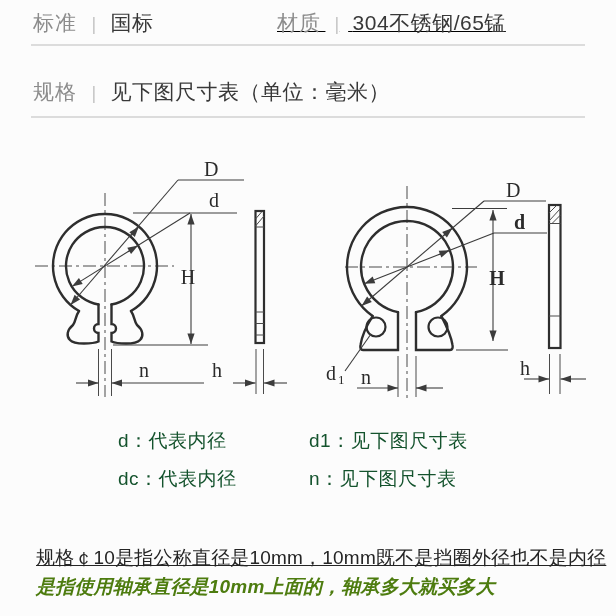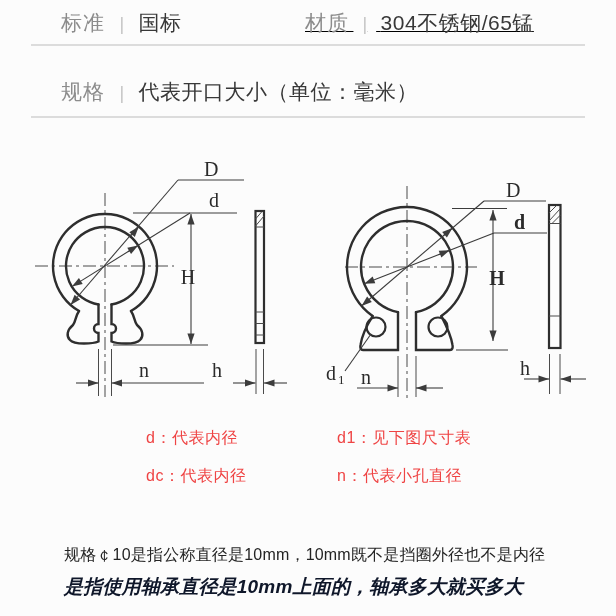--- a/index.html
+++ b/index.html
@@ -2,30 +2,30 @@
 <html><head>
 <meta charset="utf-8">
 <style>
   html,body{margin:0;padding:0;}
   body{
     width:616px;height:616px;position:relative;overflow:hidden;
     background:#fcfcfc;
     font-family:"Liberation Sans","DejaVu Sans",sans-serif;
     -webkit-font-smoothing:antialiased;
   }
-  .abs{position:absolute;white-space:nowrap;margin-left:28px;}
+  .abs{position:absolute;white-space:nowrap;}
   
   .spec-label{font-size:21px;color:#8c8c8c;letter-spacing:1px;}
   .spec-sep{font-size:18px;color:#c4c4c4;}
   .spec-value{font-size:21px;color:#383838;letter-spacing:0.5px;}
   .divider{position:absolute;left:31px;width:554px;height:2px;background:#dcdcdc;}
   
-  .legend-item{font-size:16px;color:#ef4444;letter-spacing:0.5px;}
+  .legend-item{font-size:19px;color:#14532d;letter-spacing:0.5px;}
   
-  .note-black{font-size:16px;color:#242424;letter-spacing:0.2px;}
+  .note-black{font-size:19px;color:#242424;letter-spacing:0.2px;text-decoration:underline;}
   .note-red{font-size:19px;font-weight:bold;font-style:italic;letter-spacing:0.2px;}
   
   svg{position:absolute;left:0;top:0;}
   .ring{fill:none;stroke:#2e2e2e;stroke-width:2.4;stroke-linecap:round;}
   .thick2{fill:none;stroke:#2e2e2e;stroke-width:2.2;}
   .dim{fill:none;stroke:#3c3c3c;stroke-width:1.1;}
   .thin{fill:none;stroke:#4a4a4a;stroke-width:1;}
   .cl{fill:none;stroke:#4a4a4a;stroke-width:1;stroke-dasharray:13 4 3 4;}
   .lbl{font-family:"Liberation Serif","DejaVu Serif",serif;font-size:20px;fill:#2b2b2b;}
   .lblb{font-weight:bold;}
@@ -42,21 +42,21 @@
 <div class="abs" style="left:277px;top:9px;text-decoration:underline;">
   <span class="spec-label">材质</span>
   <span class="spec-sep" style="margin:0 9px;">|</span>
   <span class="spec-value">304不锈钢/65锰</span>
 </div>
 <div class="divider" style="top:44px;"></div>
 
 <div class="abs" style="left:33px;top:78px;">
   <span class="spec-label">规格</span>
   <span class="spec-sep" style="margin:0 10px;">|</span>
-  <span class="spec-value">代表开口大小（单位：毫米）</span>
+  <span class="spec-value">见下图尺寸表（单位：毫米）</span>
 </div>
 <div class="divider" style="top:116px;"></div>
 
 <svg width="616" height="616" viewBox="0 0 616 616">
   <defs>
     <marker id="arw" markerUnits="userSpaceOnUse" markerWidth="12" markerHeight="10" refX="11" refY="5" orient="auto-start-reverse">
       <path d="M0.5,1.4 L11,5 L0.5,8.6 Z" fill="#3c3c3c"></path>
     </marker>
   </defs>
 
@@ -143,16 +143,16 @@
     <text class="lbl" x="361" y="384">n</text>
     <text class="lbl" x="520" y="375">h</text>
     <text class="lbl" x="326" y="380">d</text>
     <text class="lbls" x="338" y="384">1</text>
   </g>
 </svg>
 
 <div class="abs legend-item" style="left:118px;top:428px;">d：代表内径</div>
 <div class="abs legend-item" style="left:309px;top:428px;">d1：见下图尺寸表</div>
 <div class="abs legend-item" style="left:118px;top:466px;">dc：代表内径</div>
-<div class="abs legend-item" style="left:309px;top:466px;">n：代表小孔直径</div>
+<div class="abs legend-item" style="left:309px;top:466px;">n：见下图尺寸表</div>
 
 <div class="abs note-black" style="left:36px;top:545px;">规格￠10是指公称直径是10mm，10mm既不是挡圈外径也不是内径</div>
-<div class="abs note-red" style="left:36px;top:574px;color:#0f172a;">是指使用轴承直径是10mm上面的，轴承多大就买多大</div>
+<div class="abs note-red" style="left:36px;top:574px;color:#4d7c0f;">是指使用轴承直径是10mm上面的，轴承多大就买多大</div>
 
 </body></html>

